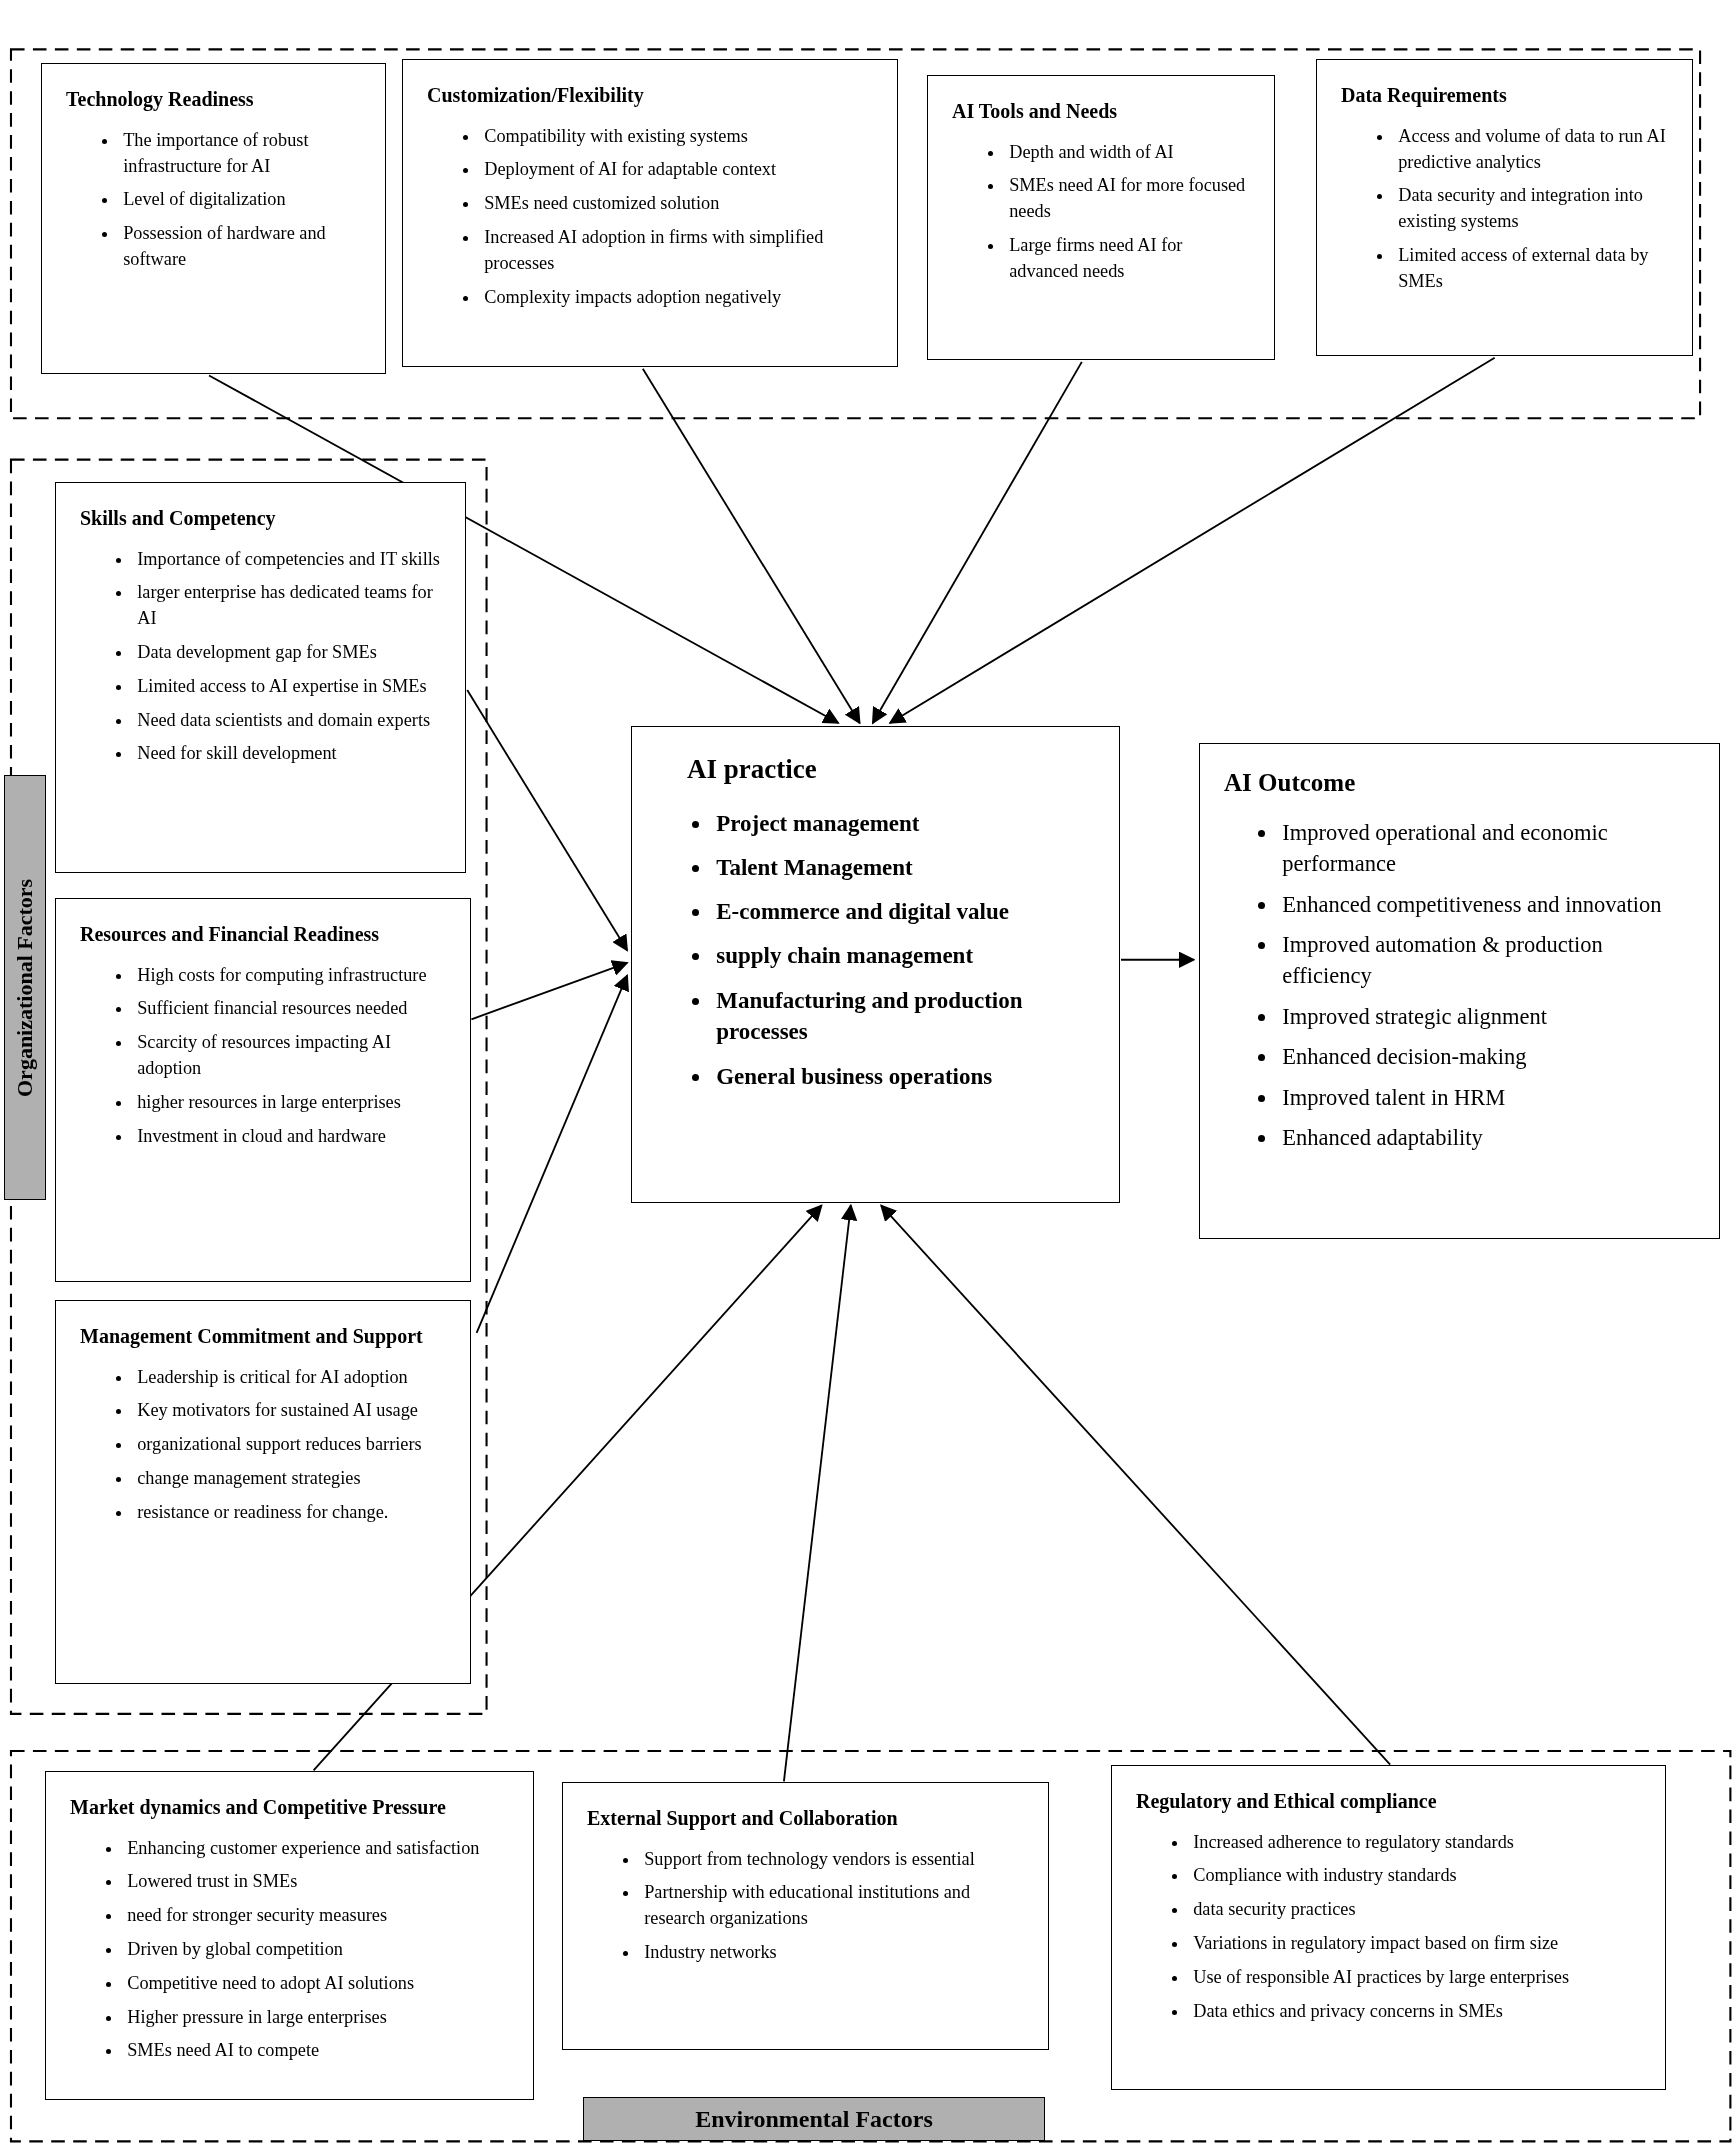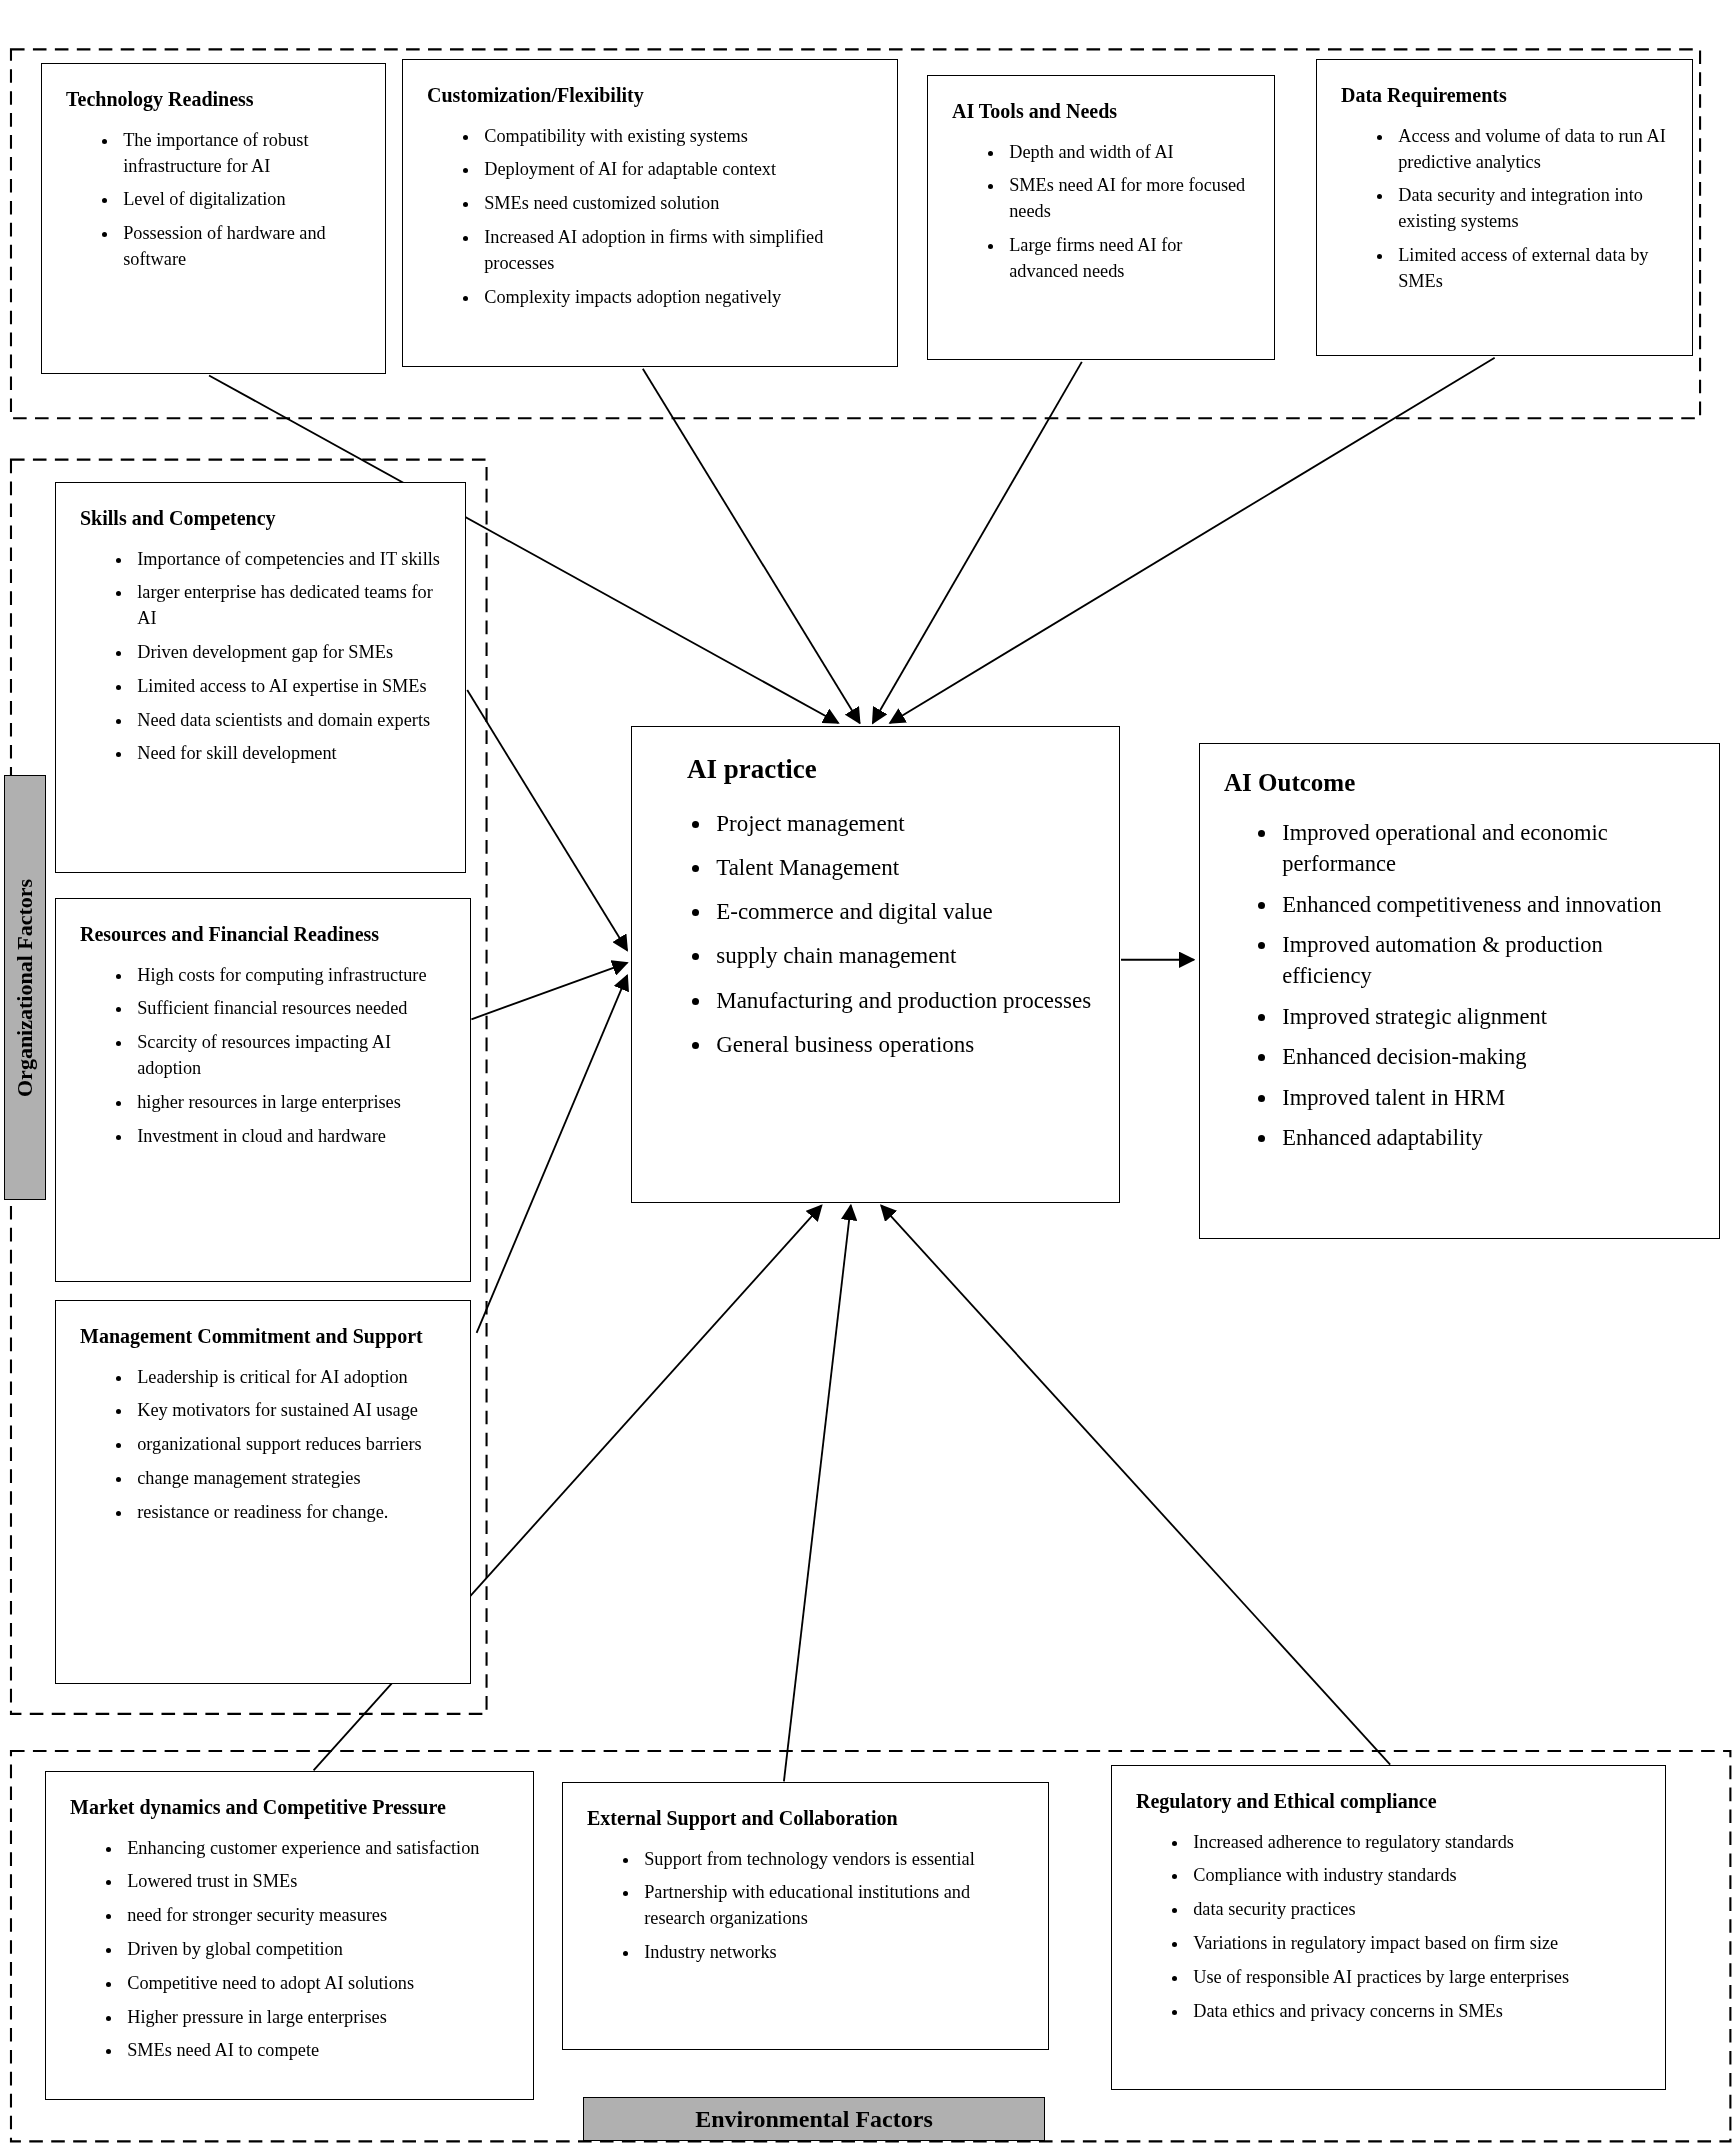--- a/index.html
+++ b/index.html
@@ -50,21 +50,21 @@
     list-style:disc;
     padding-left:53px;
     font-size:18.3px;
     line-height:1.42;
   }
   .fbox li { margin-bottom:7.8px; padding-left:4.2px; }
 
   .center-box { padding-top:26px; }
   .center-box h3 { font-size:27px; margin-left:31px; margin-bottom:21px; }
   .center-box ul { font-size:23px; line-height:1.38; padding-left:56px; }
-  .center-box li { margin-bottom:12.5px; }
+  .center-box li { margin-bottom:12.5px;font-weight:bold; }
 
   .outcome-box h3 { font-size:25px; margin-bottom:19px; }
   .outcome-box ul { font-size:22.5px; line-height:1.38; padding-left:54px; }
   .outcome-box li { margin-bottom:9.4px; }
 </style>
 </head>
 <body>
 
 <div id="canvas">
 
@@ -136,21 +136,21 @@
         <li>Data security and integration into existing systems</li>
         <li>Limited access of external data by SMEs</li>
       </ul>
   </div>
 
   <div class="fbox" style="left:55px; top:482px; width:411px; height:391px;">
     <h3>Skills and Competency</h3>
     <ul>
         <li>Importance of competencies and IT skills</li>
         <li>larger enterprise has dedicated teams for AI</li>
-        <li>Driven development gap for SMEs</li>
+        <li>Data development gap for SMEs</li>
         <li>Limited access to AI expertise in SMEs</li>
         <li>Need data scientists and domain experts</li>
         <li>Need for skill development</li>
       </ul>
   </div>
 
   <div class="fbox" style="left:55px; top:898px; width:416px; height:384px;">
     <h3>Resources and Financial Readiness</h3>
     <ul>
         <li>High costs for computing infrastructure</li>

